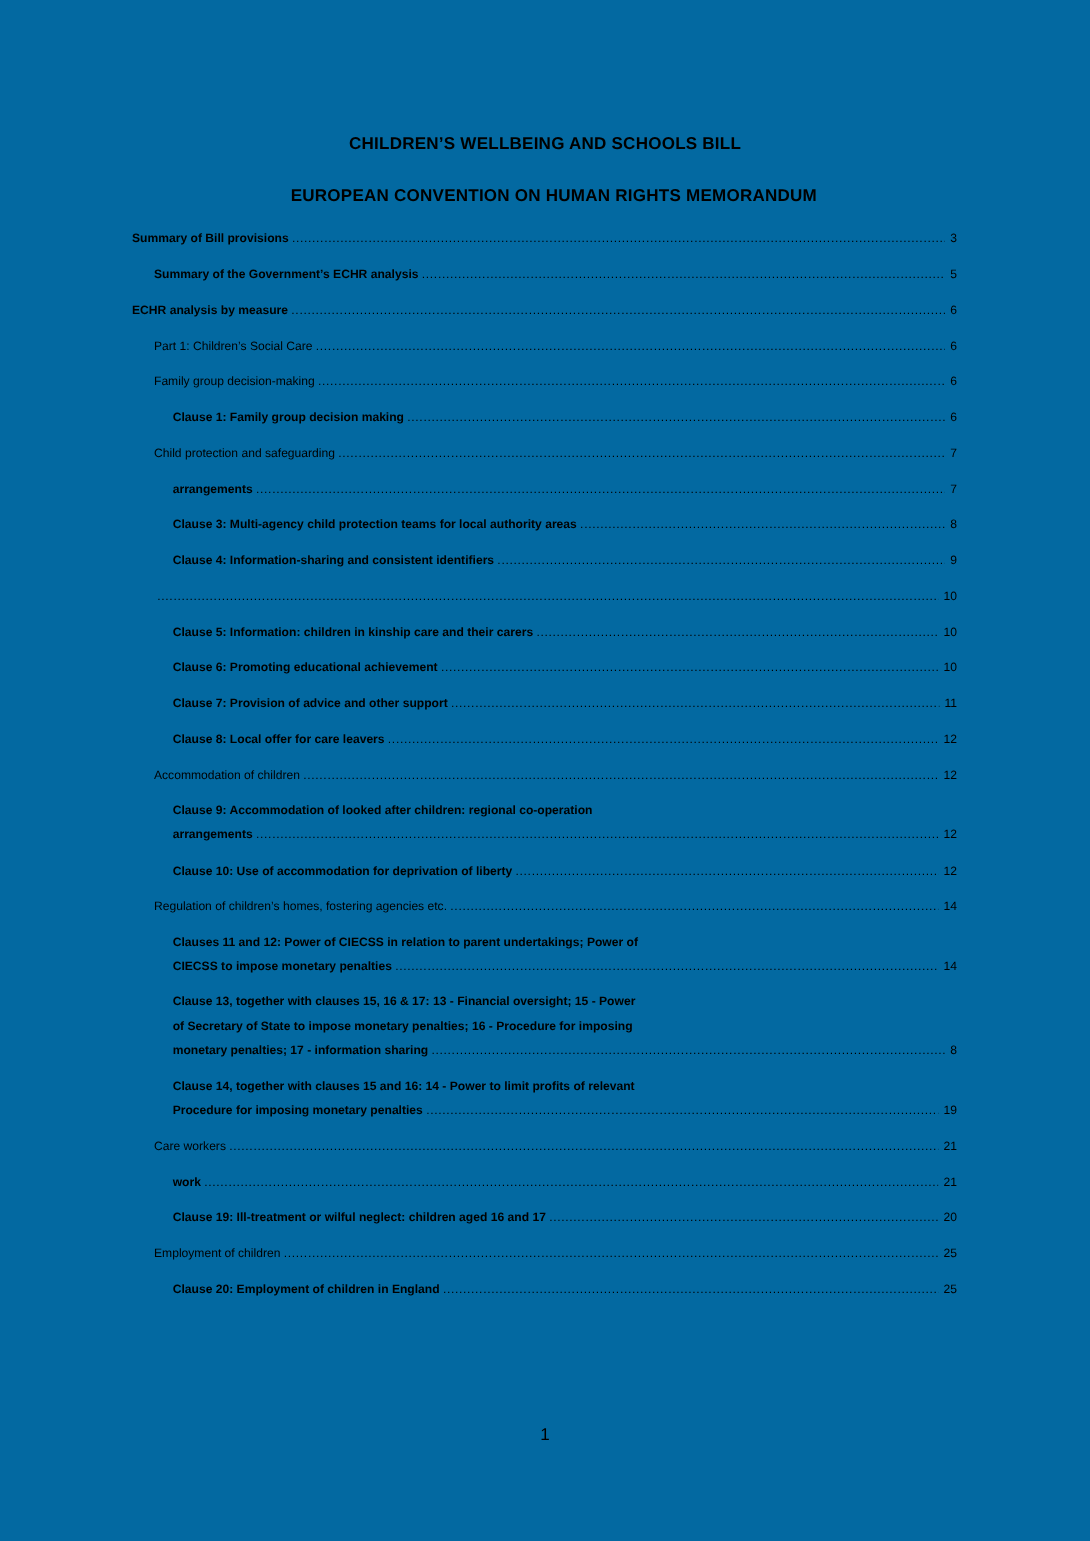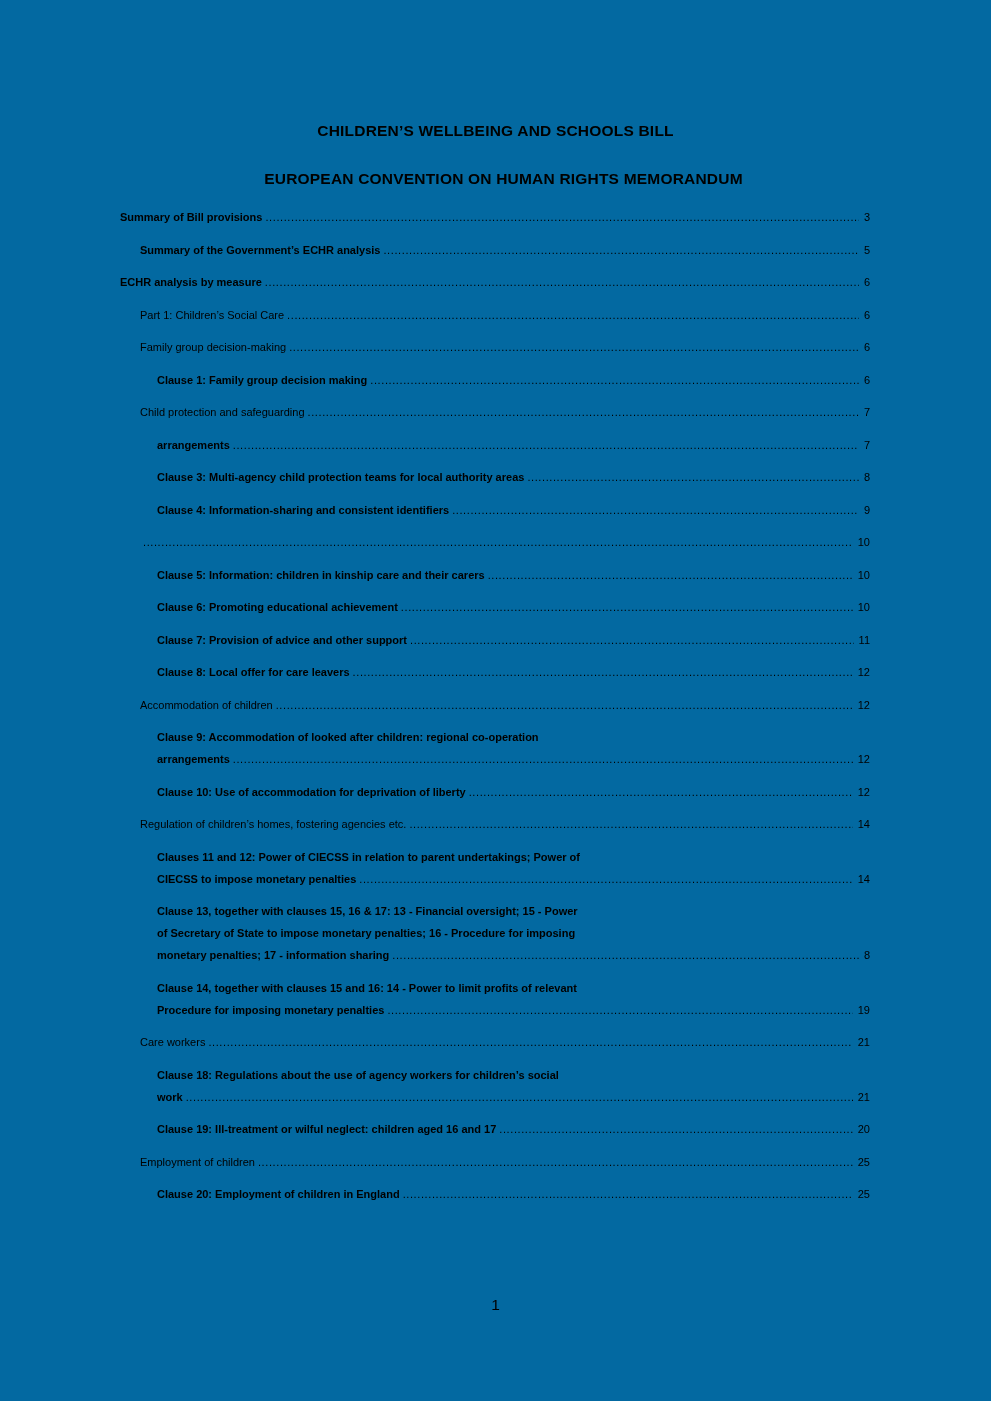--- a/index.html
+++ b/index.html
@@ -245,21 +245,20 @@
         </div>
       </div>
       <div class="toc-entry level-1">
         <div class="toc-line last">
           <span class="toc-text">Care workers</span>
           <span class="leader"></span>
           <span class="toc-page">21</span>
         </div>
       </div>
       <div class="toc-entry level-2 bold">
-        <div class="toc-line"><span class="toc-text">Clause 18: Regulations about the use of agency workers for children’s social</span></div>
         <div class="toc-line last">
           <span class="toc-text">work</span>
           <span class="leader"></span>
           <span class="toc-page">21</span>
         </div>
       </div>
       <div class="toc-entry level-2 bold">
         <div class="toc-line last">
           <span class="toc-text">Clause 19: Ill-treatment or wilful neglect: children aged 16 and 17</span>
           <span class="leader"></span>

